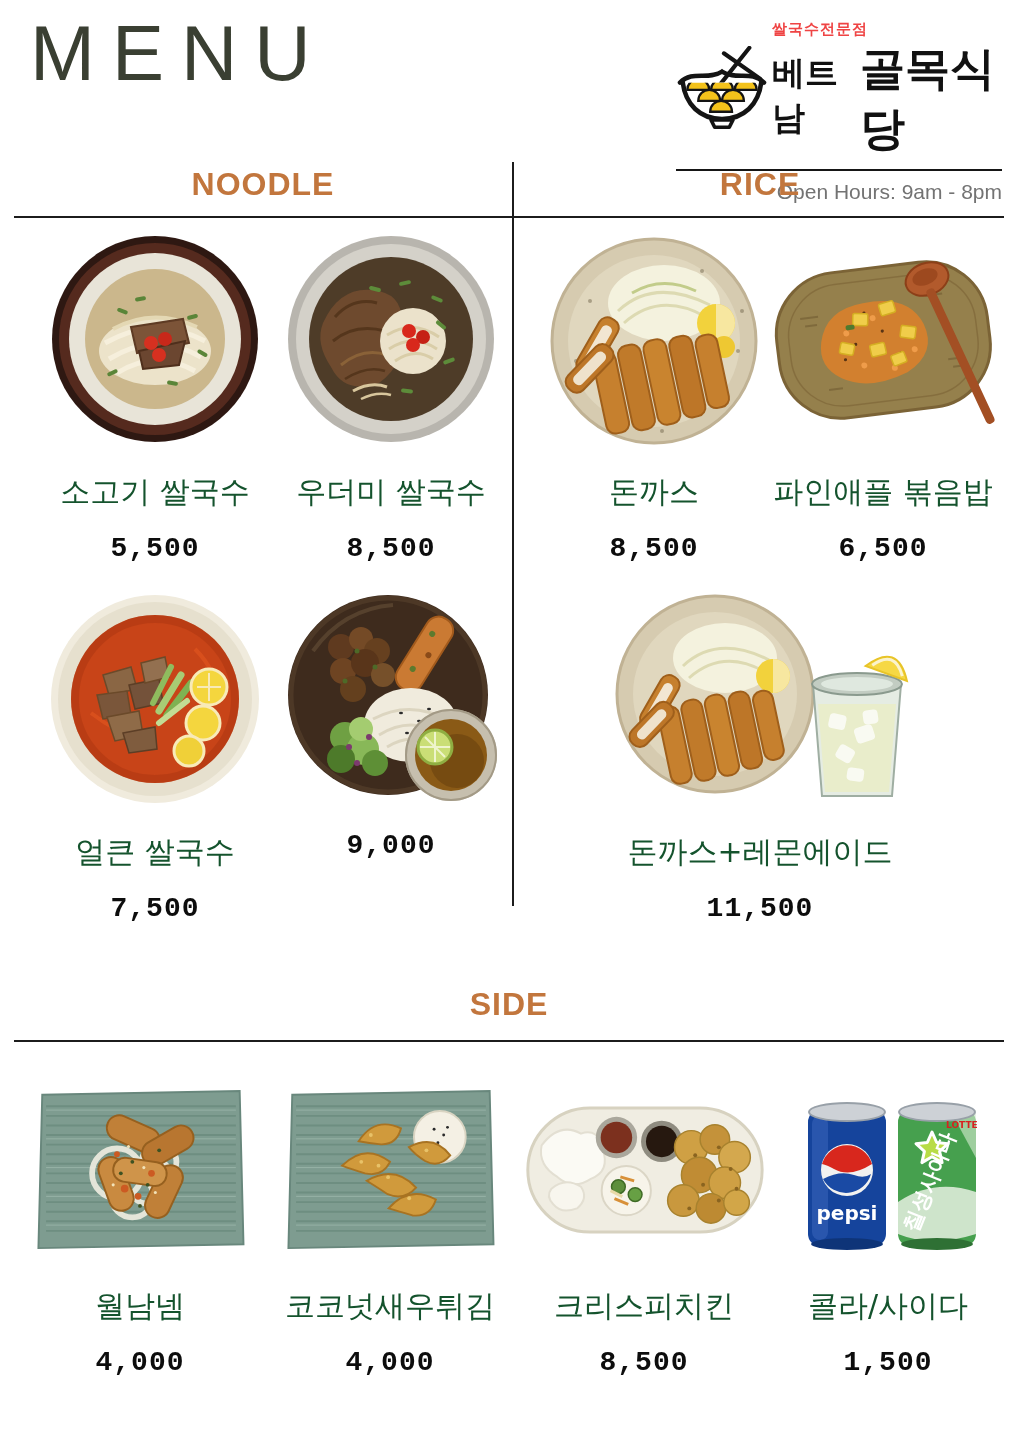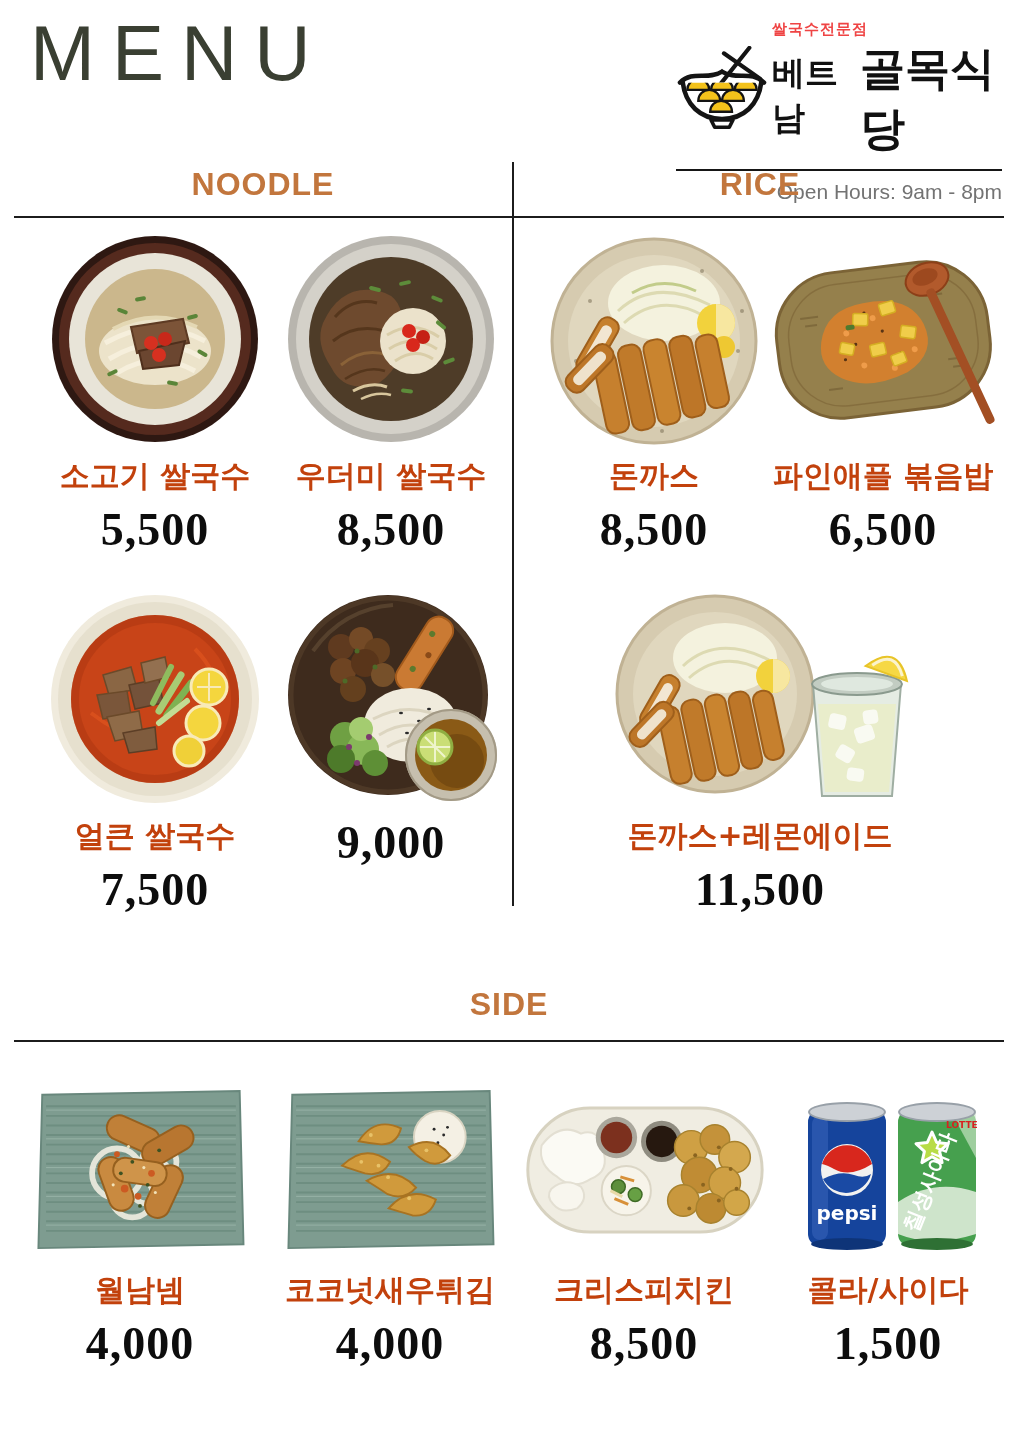--- a/index.html
+++ b/index.html
@@ -28,24 +28,24 @@
 
   .hr{position:absolute;height:2px;background:#1c1c1c;}
   #hr-top{left:14px;top:216px;width:990px;}
   #hr-side{left:14px;top:1040px;width:990px;}
   .vr{position:absolute;width:2px;background:#1c1c1c;}
   #vr-columns{left:512px;top:162px;height:744px;}
 
   .item{position:absolute;text-align:center;}
   .dish{display:flex;align-items:center;justify-content:center;height:222px;}
   .side-item .dish{height:188px;}
-  .item-name{font-size:30px;font-weight:700;color:#c2410c;margin-top:6px;
+  .item-name{font-size:30px;font-weight:400;color:#14532d;margin-top:22px;
     font-family:"DejaVu Sans",sans-serif;}
-  .item-price{font-size:46px;font-weight:800;color:#0d0d0d;margin-top:6px;letter-spacing:1px;
-    font-family:Liberation Serif, serif;}
+  .item-price{font-size:28px;font-weight:800;color:#0d0d0d;margin-top:20px;letter-spacing:1px;
+    font-family:Liberation Mono, monospace;}
   .dish svg{display:block;}
 
   #i-n1{left:36px;top:228px;width:238px;}
   #i-n2{left:272px;top:228px;width:238px;text-align:center;}
   #i-r1{left:534px;top:228px;width:240px;}
   #i-r2{left:760px;top:228px;width:246px;}
   #i-n3{left:36px;top:588px;width:238px;}
   #i-n4{left:272px;top:588px;width:238px;}
   #i-r3{left:540px;top:588px;width:440px;}
   #i-s1{left:20px;top:1076px;width:240px;}

